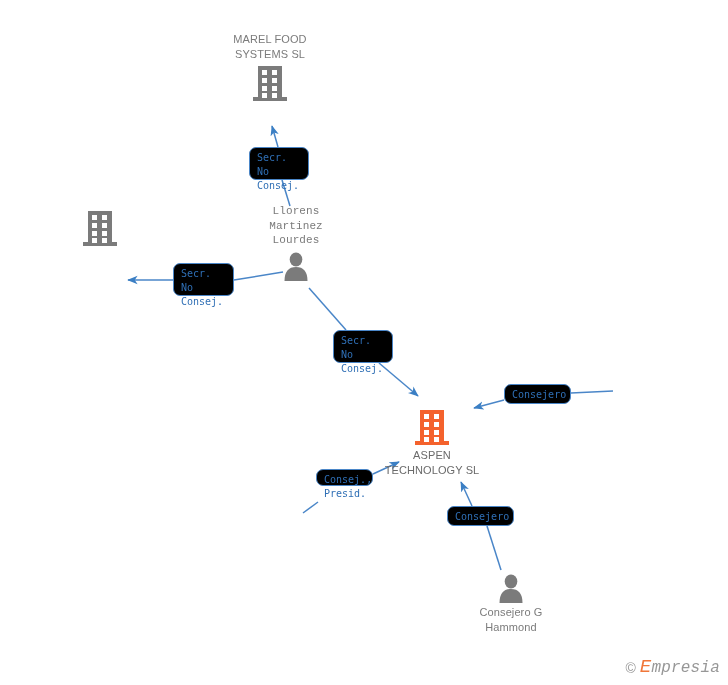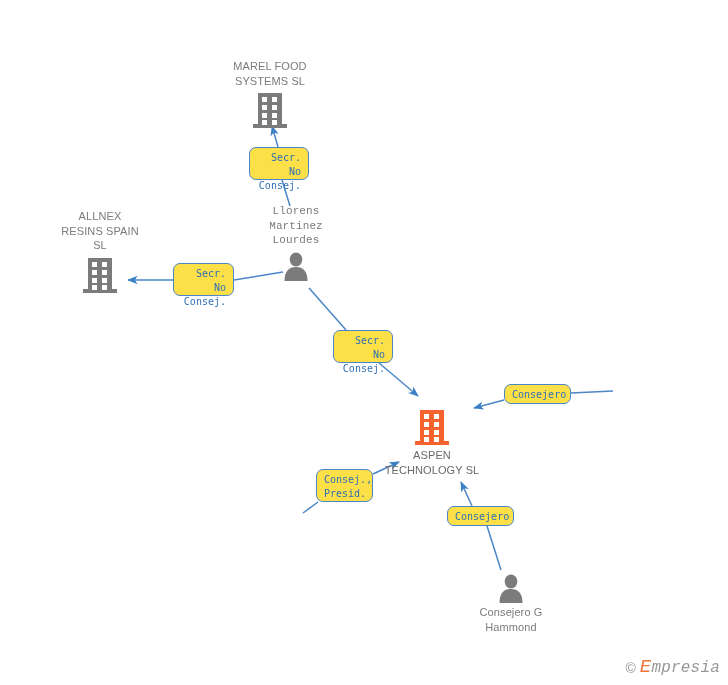--- a/index.html
+++ b/index.html
@@ -54,28 +54,28 @@
   }
   .node.label-above .label {
     margin-top: 0;
     margin-bottom: 3px;
   }
 
   
   .rel {
     position: absolute;
     z-index: 5;
-    background: #fde047;
+    background: #000000;
     border: 1.4px solid #4a86c8;
     border-radius: 7px;
     color: #2f6fb5;
     font-family: "DejaVu Sans Mono", "Liberation Mono", monospace;
     font-size: 10px;
     line-height: 14px;
-    text-align: right;
+    text-align: left;
     padding: 3px 7px 4px 7px;
     white-space: pre-line;
     box-sizing: border-box;
   }
 
   
   #watermark {
     position: absolute;
     right: 8px;
     bottom: 8px;
@@ -139,43 +139,40 @@
       <path d="M 303,513 L 318,502" stroke="#4a86c8" stroke-width="1.5" fill="none"></path>
       <path d="M 373,474 L 399,462" stroke="#4a86c8" stroke-width="1.5" fill="none" marker-end="url(#arrow)"></path>
     </g>
 
     <g>
       <path d="M 501,570 L 487,526" stroke="#4a86c8" stroke-width="1.5" fill="none"></path>
       <path d="M 472,506 L 461,482" stroke="#4a86c8" stroke-width="1.5" fill="none" marker-end="url(#arrow)"></path>
     </g>
   </svg>
 
-  <div class="node company label-above" style="left:270px; top:59px;">
+  <div class="node company label-above" style="left:270px; top:32px;">
     <span class="label">MAREL FOOD
 SYSTEMS SL</span>
     <span class="icon-wrap">
       <svg width="34" height="38" viewBox="0 0 34 38" aria-hidden="true">
         <rect x="5" y="2" width="24" height="32" fill="#7b7b7b"></rect>
         <rect x="0" y="33" width="34" height="4" fill="#7b7b7b"></rect>
         <rect x="9" y="6" width="5" height="5" fill="#ffffff"></rect>
         <rect x="19" y="6" width="5" height="5" fill="#ffffff"></rect>
         <rect x="9" y="14" width="5" height="5" fill="#ffffff"></rect>
         <rect x="19" y="14" width="5" height="5" fill="#ffffff"></rect>
         <rect x="9" y="22" width="5" height="5" fill="#ffffff"></rect>
         <rect x="19" y="22" width="5" height="5" fill="#ffffff"></rect>
         <rect x="9" y="29" width="5" height="5" fill="#ffffff"></rect>
         <rect x="19" y="29" width="5" height="5" fill="#ffffff"></rect>
       </svg>
     </span>
   </div>
 
   <div class="node company label-above" style="left:100px; top:209px;">
-    <span class="label">ALLNEX
-RESINS SPAIN
-SL</span>
     <span class="icon-wrap">
       <svg width="34" height="38" viewBox="0 0 34 38" aria-hidden="true">
         <rect x="5" y="2" width="24" height="32" fill="#7b7b7b"></rect>
         <rect x="0" y="33" width="34" height="4" fill="#7b7b7b"></rect>
         <rect x="9" y="6" width="5" height="5" fill="#ffffff"></rect>
         <rect x="19" y="6" width="5" height="5" fill="#ffffff"></rect>
         <rect x="9" y="14" width="5" height="5" fill="#ffffff"></rect>
         <rect x="19" y="14" width="5" height="5" fill="#ffffff"></rect>
         <rect x="9" y="22" width="5" height="5" fill="#ffffff"></rect>
         <rect x="19" y="22" width="5" height="5" fill="#ffffff"></rect>
@@ -233,21 +230,21 @@
 Consej.</div>
 
   <div class="rel" style="left:173px; top:263px; width:61px; height:33px;">Secr. No
 Consej.</div>
 
   <div class="rel" style="left:333px; top:330px; width:60px; height:33px;">Secr. No
 Consej.</div>
 
   <div class="rel" style="left:504px; top:384px; width:67px; height:20px; padding-top:2px; line-height:15px;">Consejero</div>
 
-  <div class="rel" style="left:316px; top:469px; width:57px; height:33px;">Consej.,
+  <div class="rel" style="left:316px; top:469px; width:57px; height:17px;">Consej.,
 Presid.</div>
 
   <div class="rel" style="left:447px; top:506px; width:67px; height:20px; padding-top:2px; line-height:15px;">Consejero</div>
 
   <div id="watermark">
     <span class="copy">©</span>
     <span class="brand"><span class="cap">E</span><span>mpresia</span></span>
   </div>
 
 </div>

